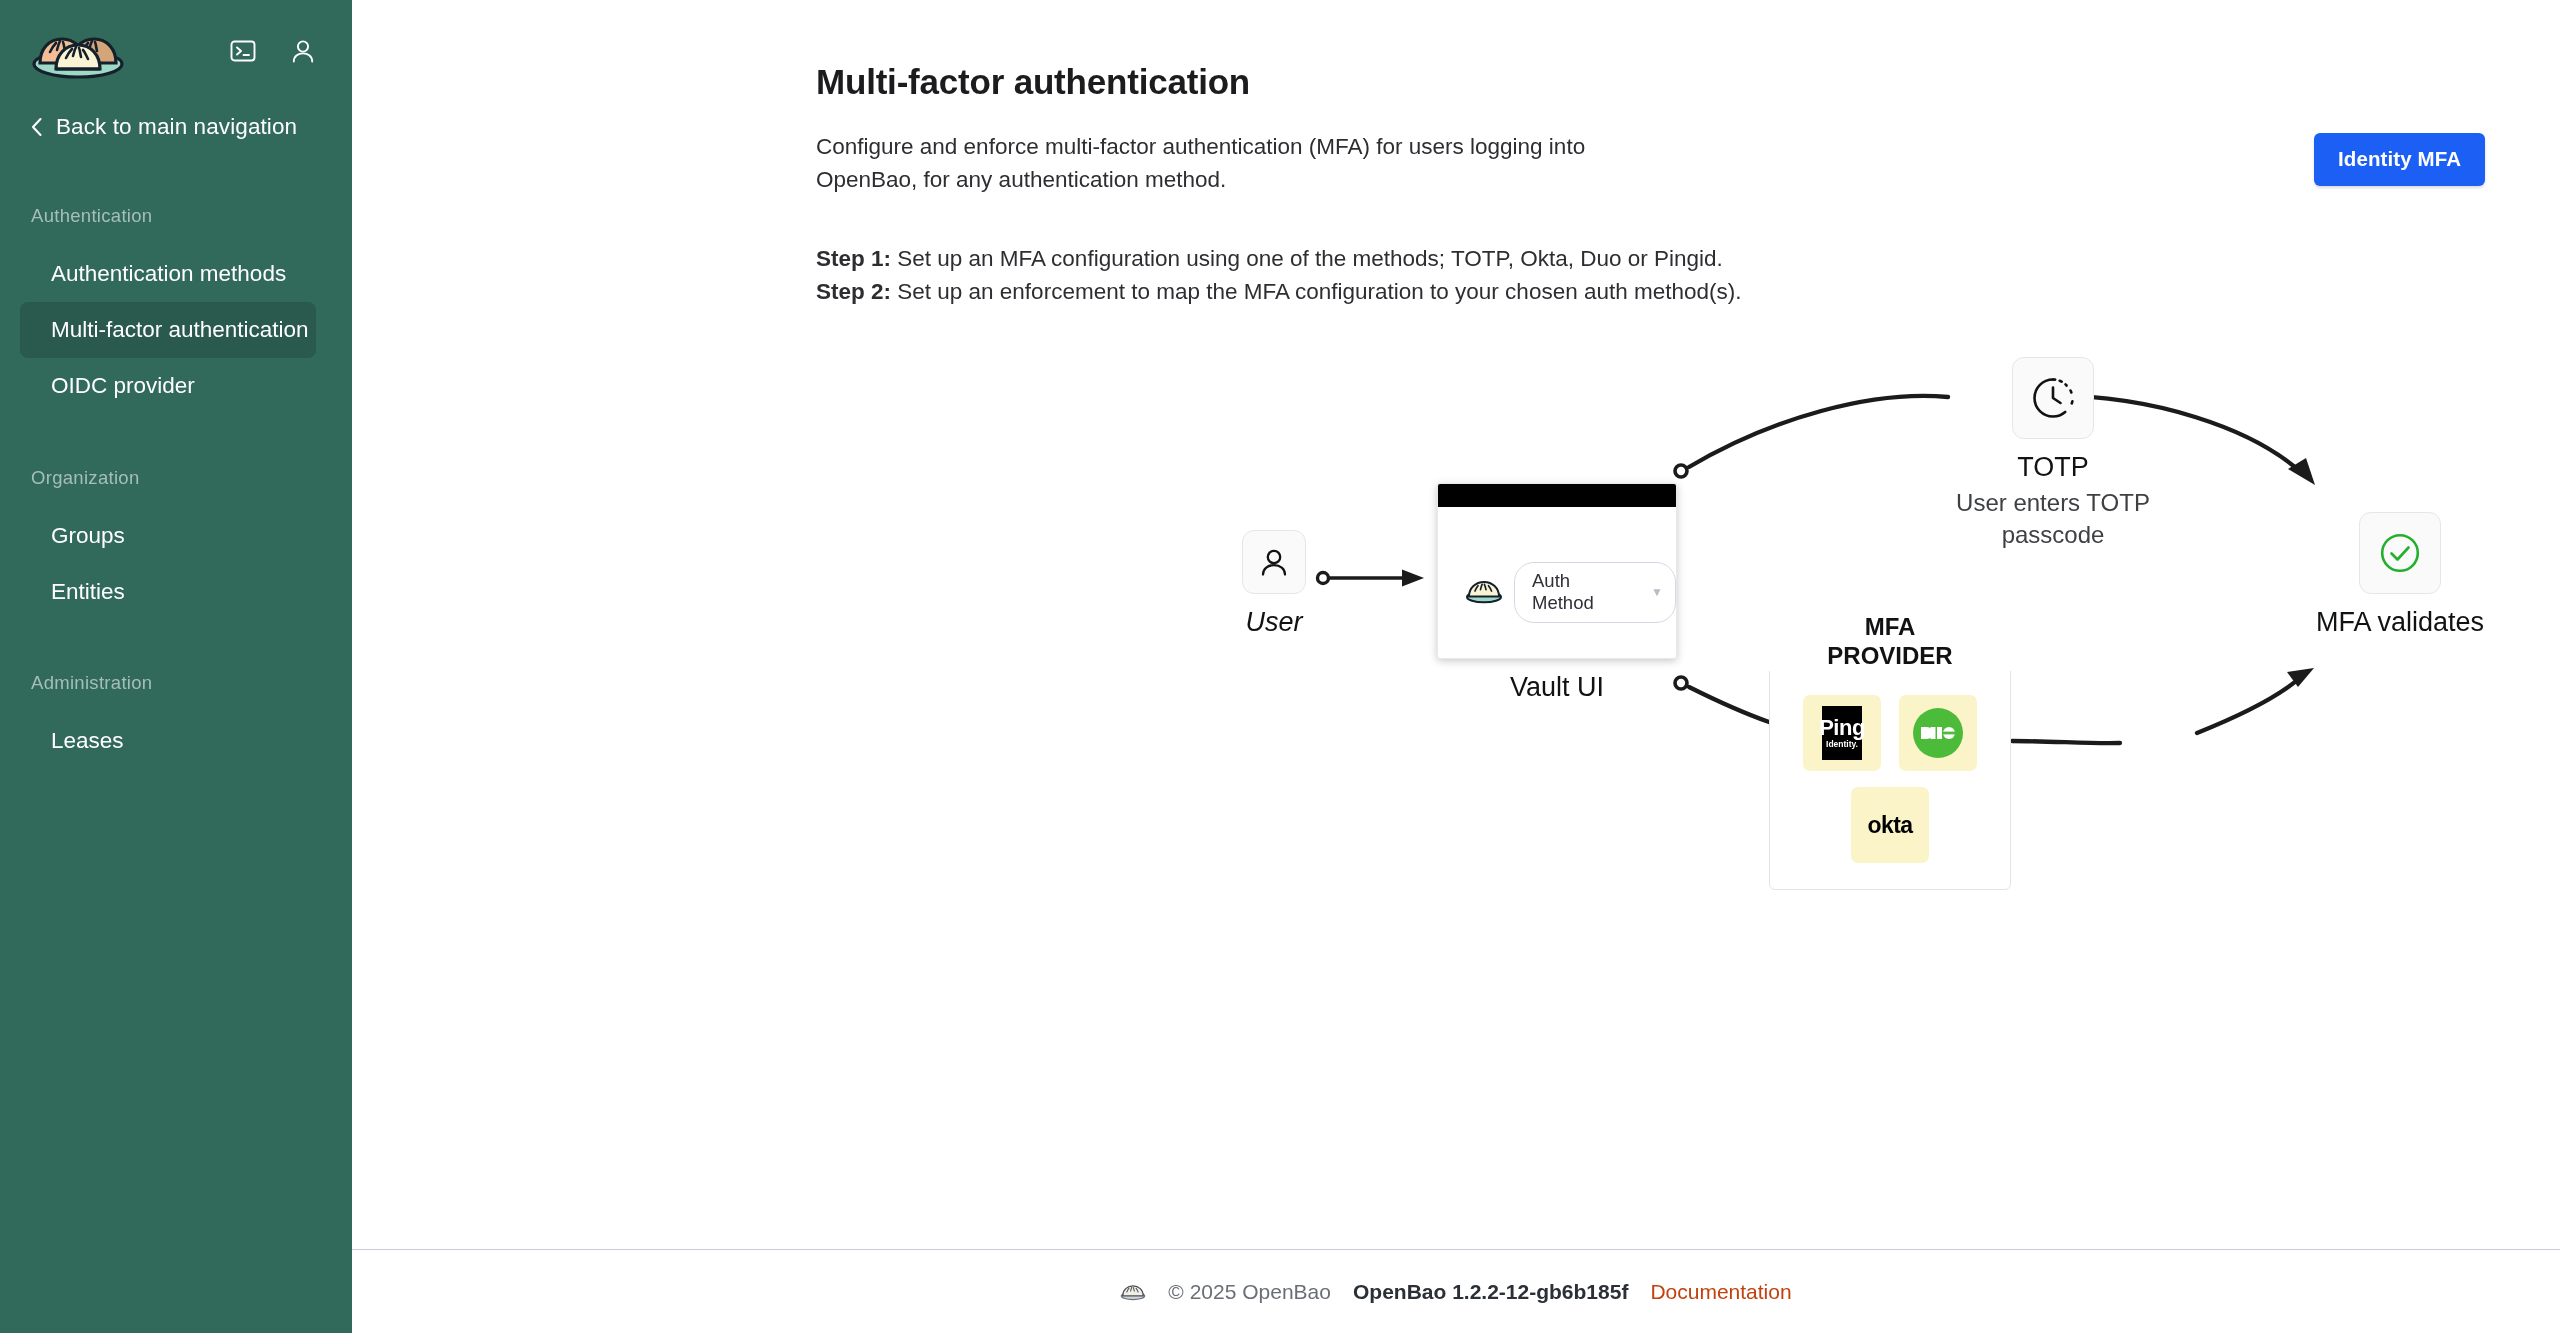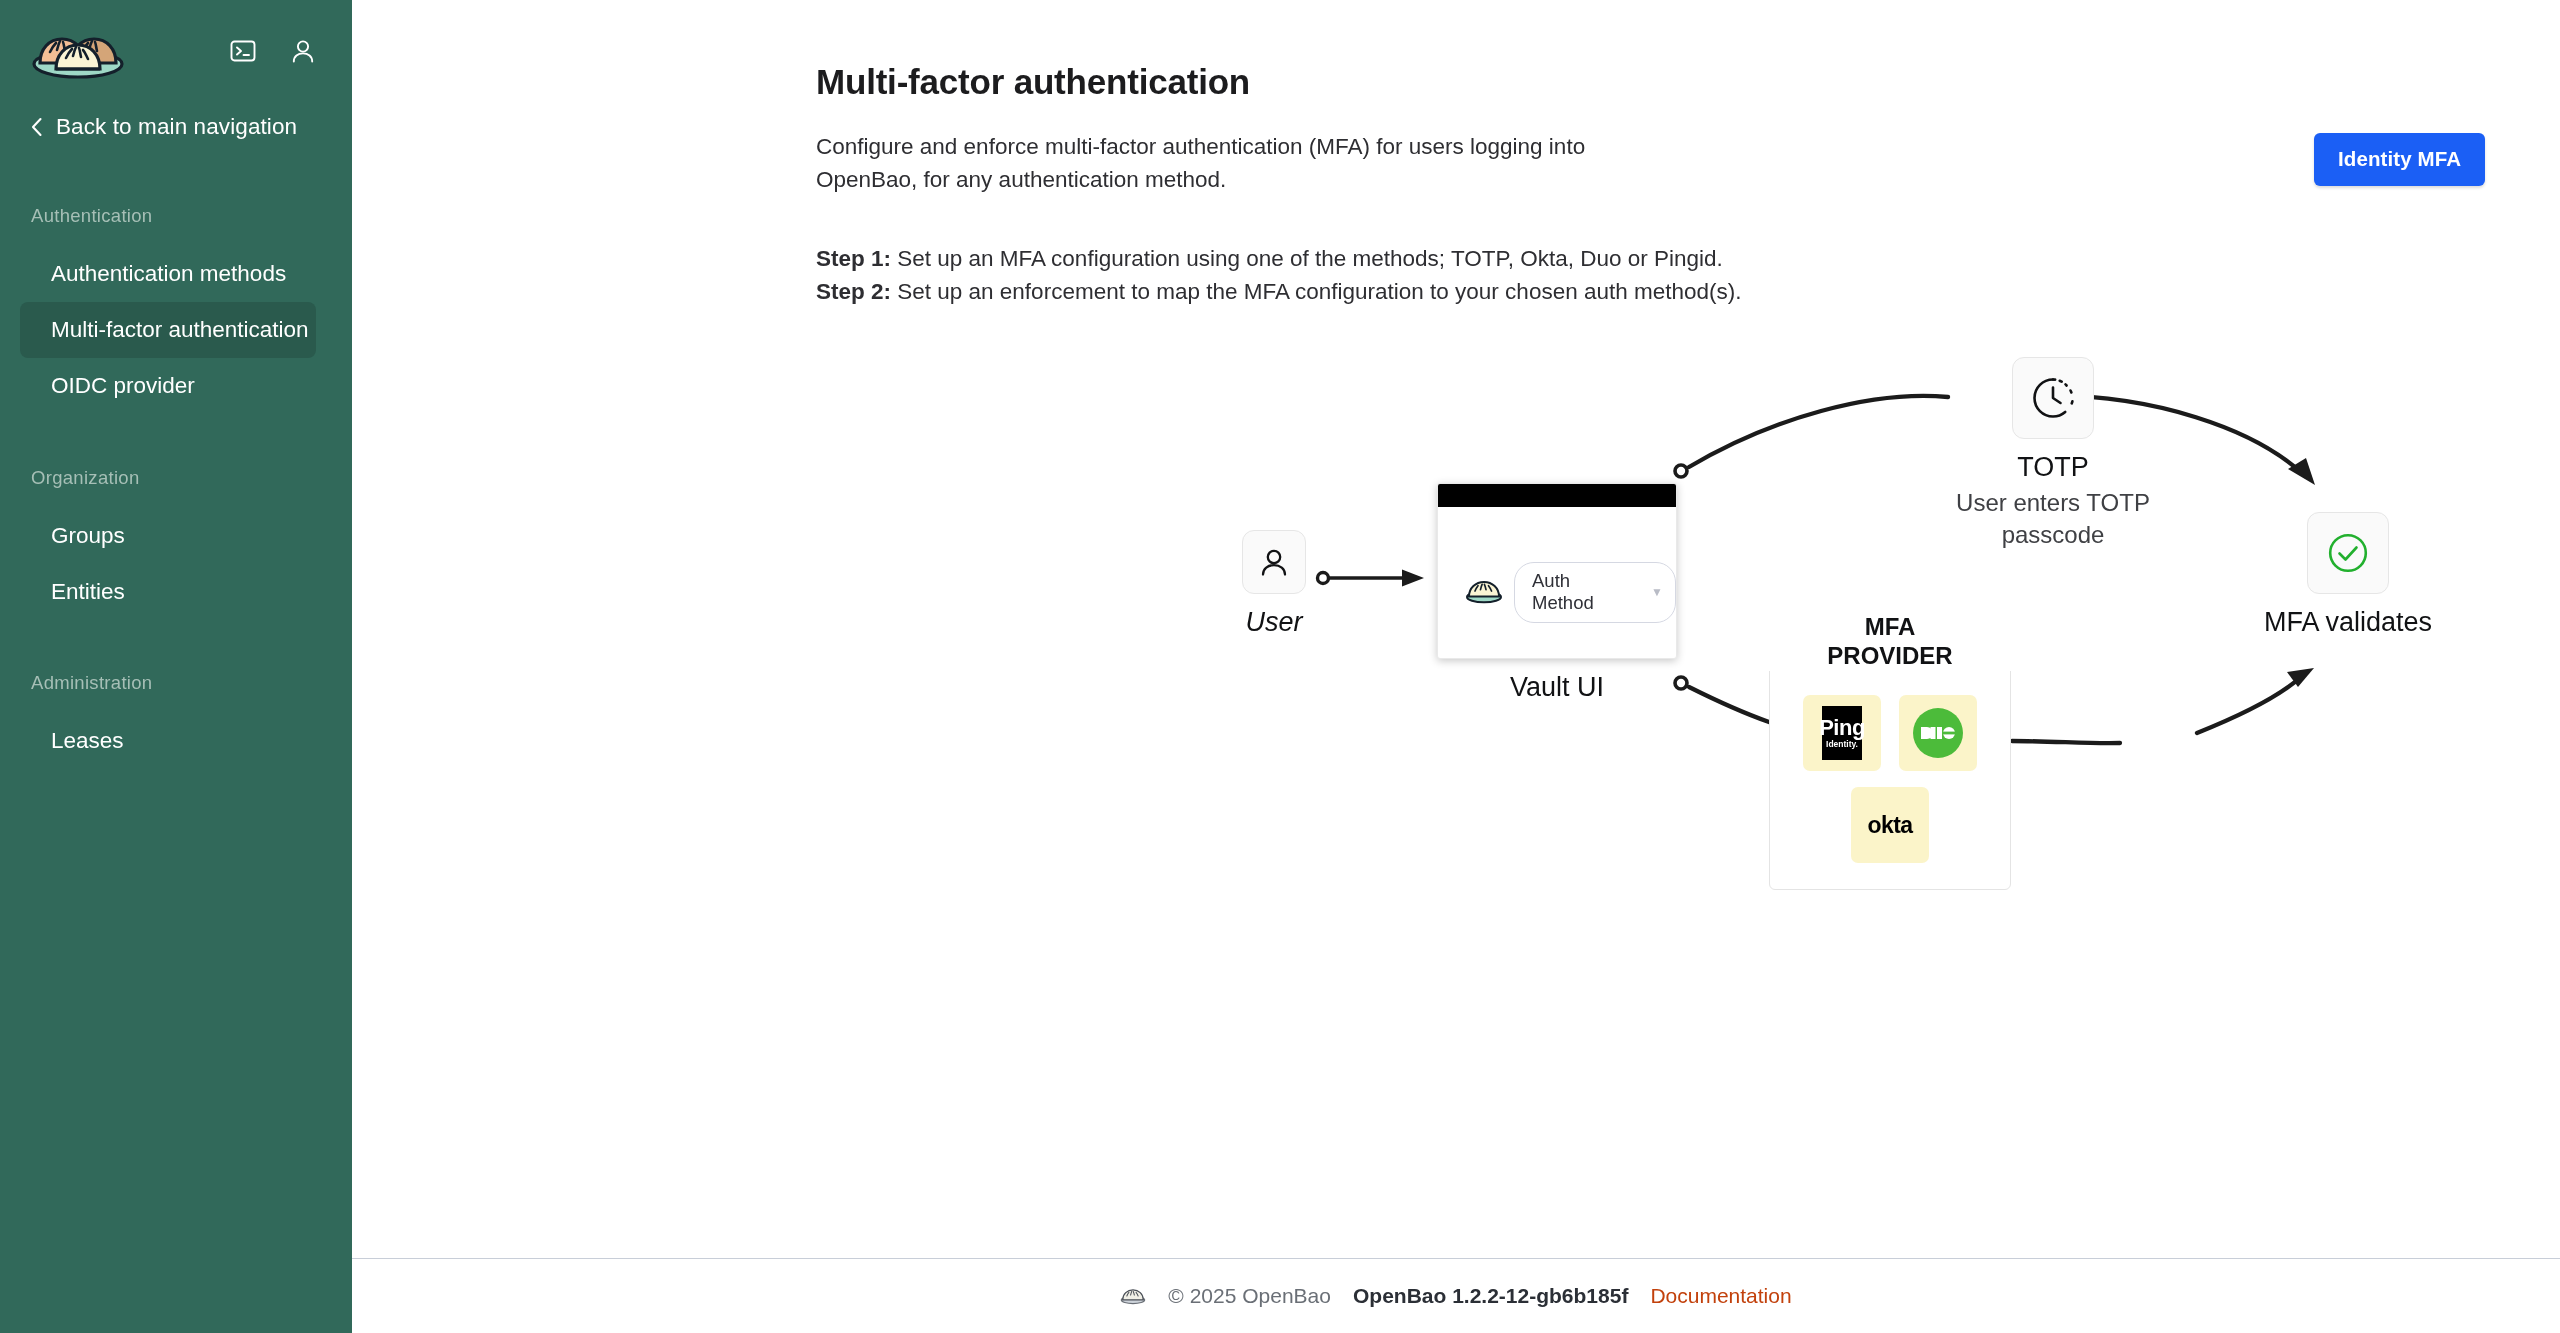--- a/index.html
+++ b/index.html
@@ -162,26 +162,26 @@
   .ping-box .ping-main { font-size: 22px; font-weight: bold; letter-spacing: -.5px; }
   .ping-box .ping-sub { font-size: 8.5px; font-weight: bold; margin-top: 1px; }
   .duo-circle { width: 50px; height: 50px; border-radius: 50%; background: #4CBB3A; display:flex; align-items:center; justify-content:center; }
   .okta-text { font-size: 23px; font-weight: bold; color: #000; letter-spacing: -0.6px; }
 
   
   #node-push { left: 1767px; top: 705px; width: 210px; }
   #node-push .icon-tile { width: 76px; height: 76px; margin: 0 auto; }
 
   
-  #node-validates { left: 1896px; top: 512px; width: 200px; }
+  #node-validates { left: 1948px; top: 512px; width: 200px; }
   #node-validates .icon-tile { width: 82px; height: 82px; margin: 0 auto; }
 
   
   .footer {
-    position: absolute; left: 352px; bottom: 0; width: 2208px; height: 75px;
+    position: absolute; left: 352px; bottom: 0; width: 2208px; height: 84px;
     border-top: 1px solid #c8ced8;
     display: flex; align-items: center; justify-content: center;
     gap: 22px;
     font-size: 21px; color: #6a6f76;
     background: #ffffff;
   }
   .footer-logo { width: 26px; height: 20px; display:block; }
   .footer-version { color: #2b2f36; font-weight: bold; }
   .footer-doc { color: #c2410c; cursor: pointer; }
 </style>

